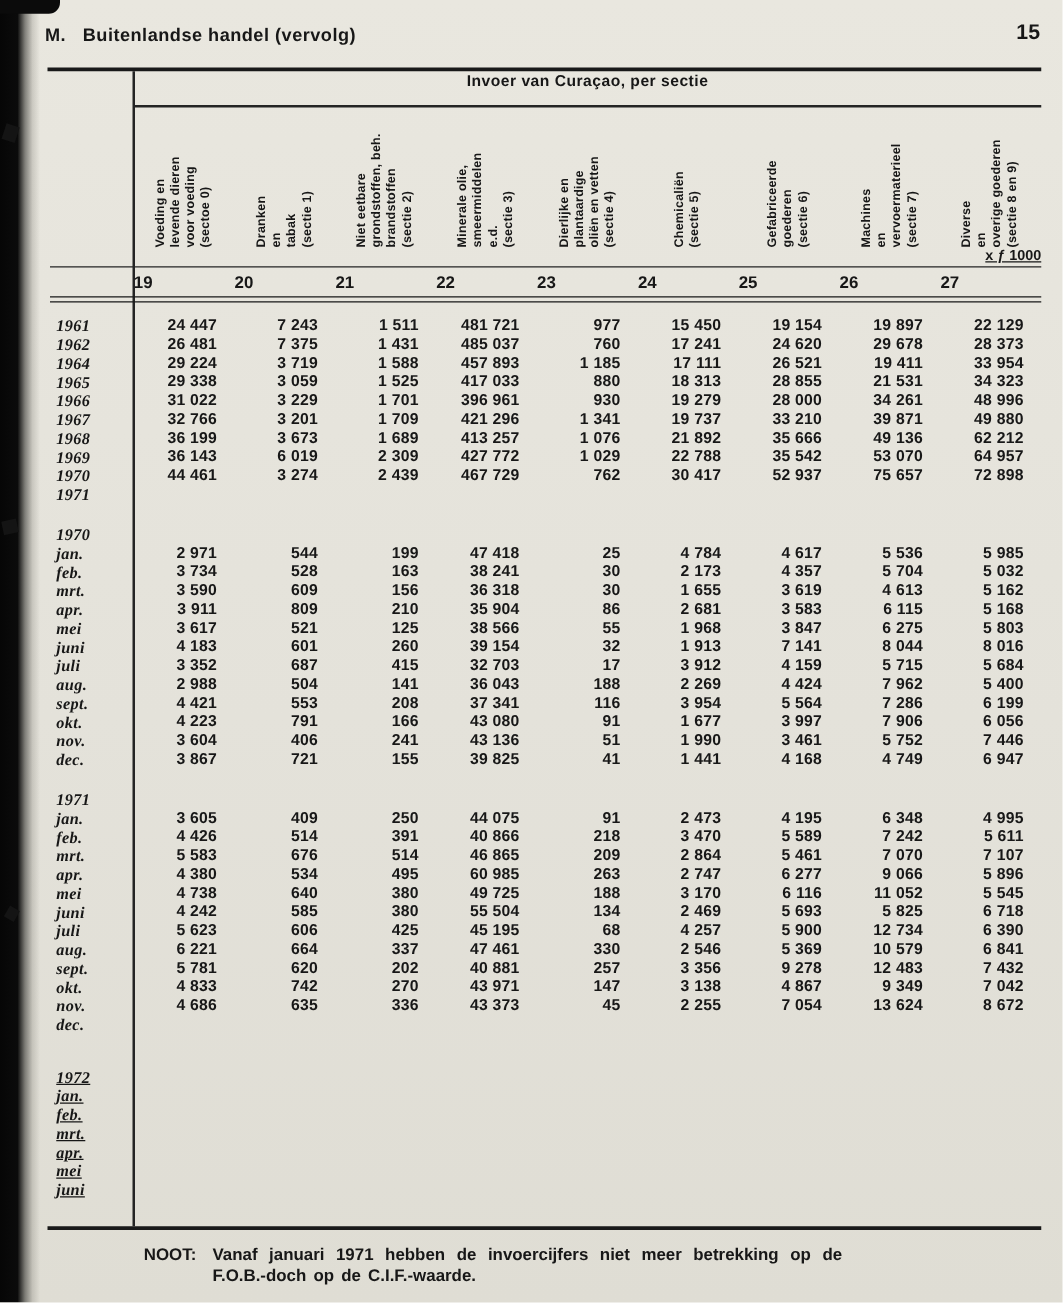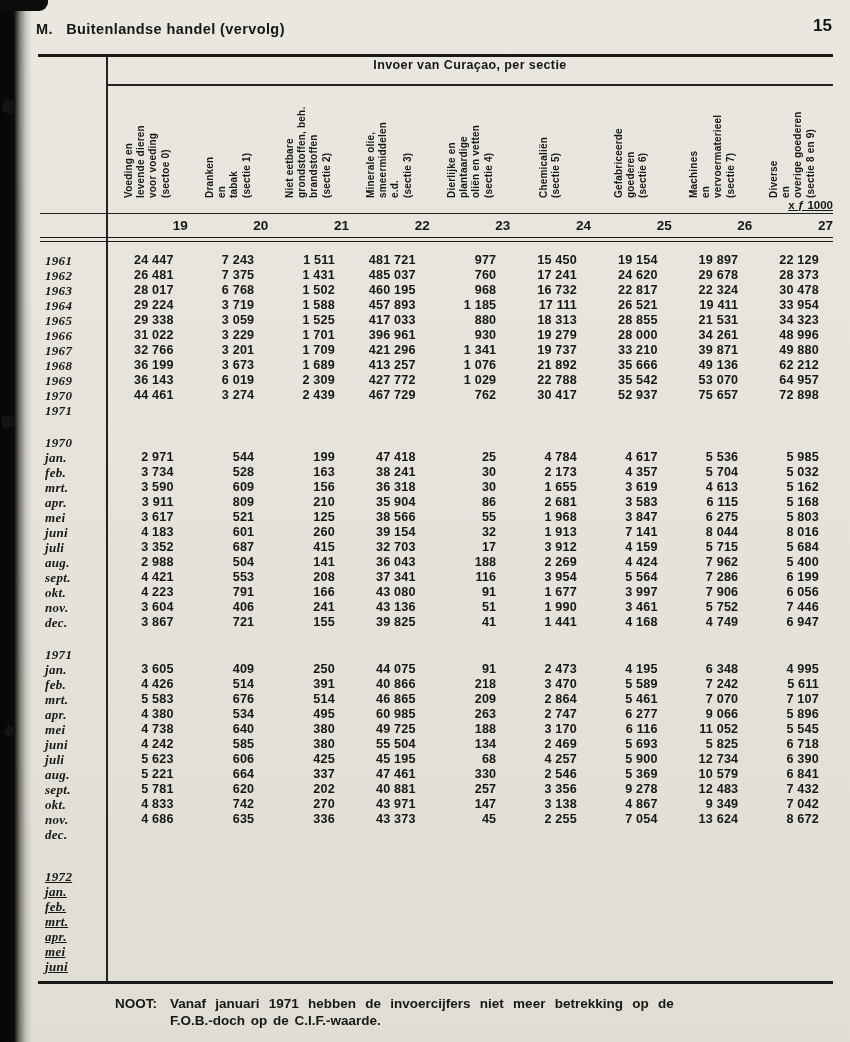--- a/index.html
+++ b/index.html
@@ -33,21 +33,21 @@
   .t-title { padding-left:67px; height:27px; text-align:center;
     font:700 12.5px/17px "Liberation Sans",sans-serif; letter-spacing:.4px; }
   .t-title-rule { margin-left:67px; height:1.5px; background:#242424; }
   .t-headers { display:grid; grid-template-columns:repeat(9,1fr); padding-left:67px; height:112px; }
   .hcell { display:flex; justify-content:center; align-items:flex-start; height:112px; overflow:hidden; }
   .rot { writing-mode:vertical-rl; transform:rotate(180deg); white-space:pre-line; height:112px;
     font:700 10px/1.22 "Liberation Sans",sans-serif; letter-spacing:.2px; text-align:left; }
   .t-unit { padding-left:67px; height:15px; text-align:right; font:700 11.5px/15px "Liberation Sans",sans-serif;text-decoration:underline; }
   .t-rule { height:1.5px; background:#242424; }
   .t-colnums { display:grid; grid-template-columns:repeat(9,1fr); padding-left:67px; height:23px; }
-  .ncell { text-align:right; font:700 13.5px/23px "Liberation Sans",sans-serif; }
+  .ncell { text-align:left; font:700 13.5px/23px "Liberation Sans",sans-serif; }
   .t-double { height:5px; border-top:1.7px solid #191919; border-bottom:1.7px solid #191919; }
 
   #rows { margin-top:11px; }
   .group { margin-top:0; }
   .group + .group { margin-top:17px; }
   .group:last-child { margin-top:27px;text-decoration:underline; }
   .row { display:grid; grid-template-columns:67px repeat(9,1fr); height:15px; }
   .rlabel { padding-left:5px; font:700 italic 13px/15px "Liberation Serif",serif; letter-spacing:.3px; }
   .val { text-align:right; padding-right:14px; font:700 12.6px/15px "Liberation Sans",sans-serif; letter-spacing:.2px; }
 
@@ -161,32 +161,20 @@
           <div class="val">7 375</div>
           <div class="val">1 431</div>
           <div class="val">485 037</div>
           <div class="val">760</div>
           <div class="val">17 241</div>
           <div class="val">24 620</div>
           <div class="val">29 678</div>
           <div class="val">28 373</div>
         </div>
         <div class="row">
-          <div class="rlabel">1963</div>
-          <div class="val">28 017</div>
-          <div class="val">6 768</div>
-          <div class="val">1 502</div>
-          <div class="val">460 195</div>
-          <div class="val">968</div>
-          <div class="val">16 732</div>
-          <div class="val">22 817</div>
-          <div class="val">22 324</div>
-          <div class="val">30 478</div>
-        </div>
-        <div class="row">
           <div class="rlabel">1964</div>
           <div class="val">29 224</div>
           <div class="val">3 719</div>
           <div class="val">1 588</div>
           <div class="val">457 893</div>
           <div class="val">1 185</div>
           <div class="val">17 111</div>
           <div class="val">26 521</div>
           <div class="val">19 411</div>
           <div class="val">33 954</div>
@@ -526,21 +514,21 @@
           <div class="val">425</div>
           <div class="val">45 195</div>
           <div class="val">68</div>
           <div class="val">4 257</div>
           <div class="val">5 900</div>
           <div class="val">12 734</div>
           <div class="val">6 390</div>
         </div>
         <div class="row">
           <div class="rlabel">aug.</div>
-          <div class="val">5 221</div>
+          <div class="val">6 221</div>
           <div class="val">664</div>
           <div class="val">337</div>
           <div class="val">47 461</div>
           <div class="val">330</div>
           <div class="val">2 546</div>
           <div class="val">5 369</div>
           <div class="val">10 579</div>
           <div class="val">6 841</div>
         </div>
         <div class="row">

